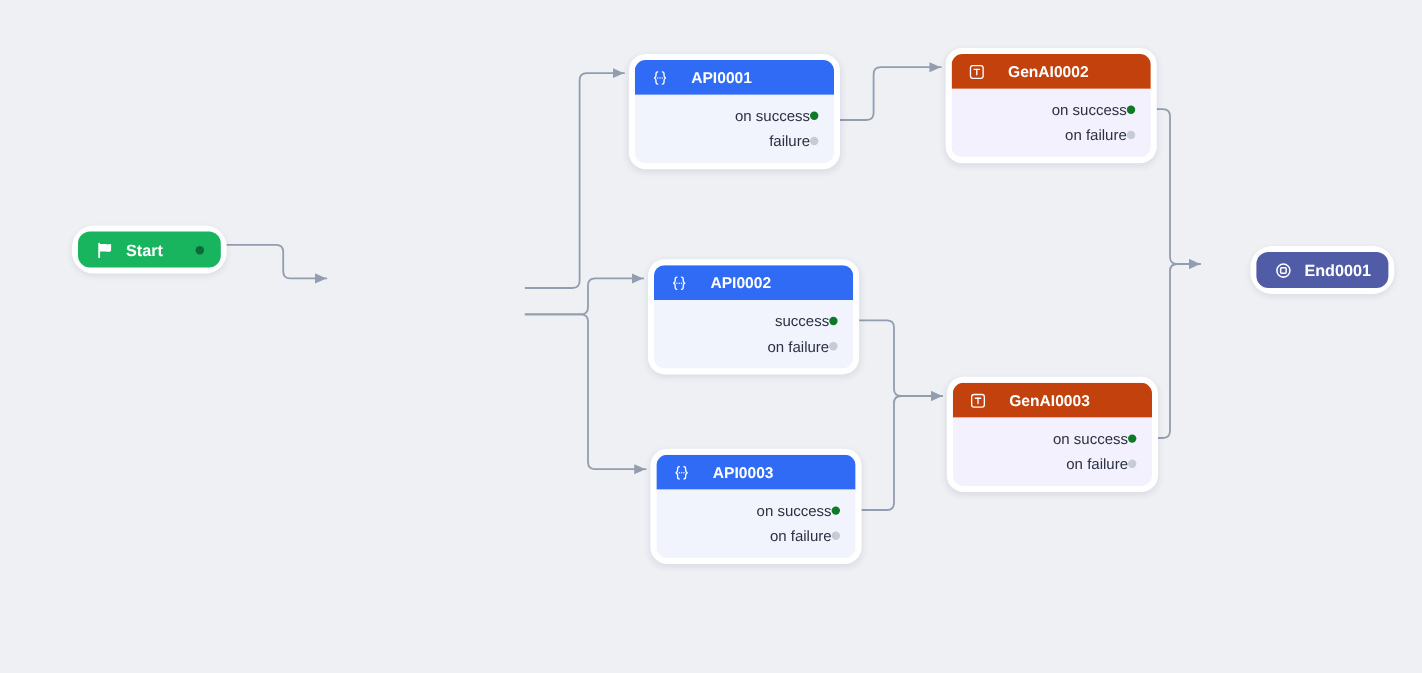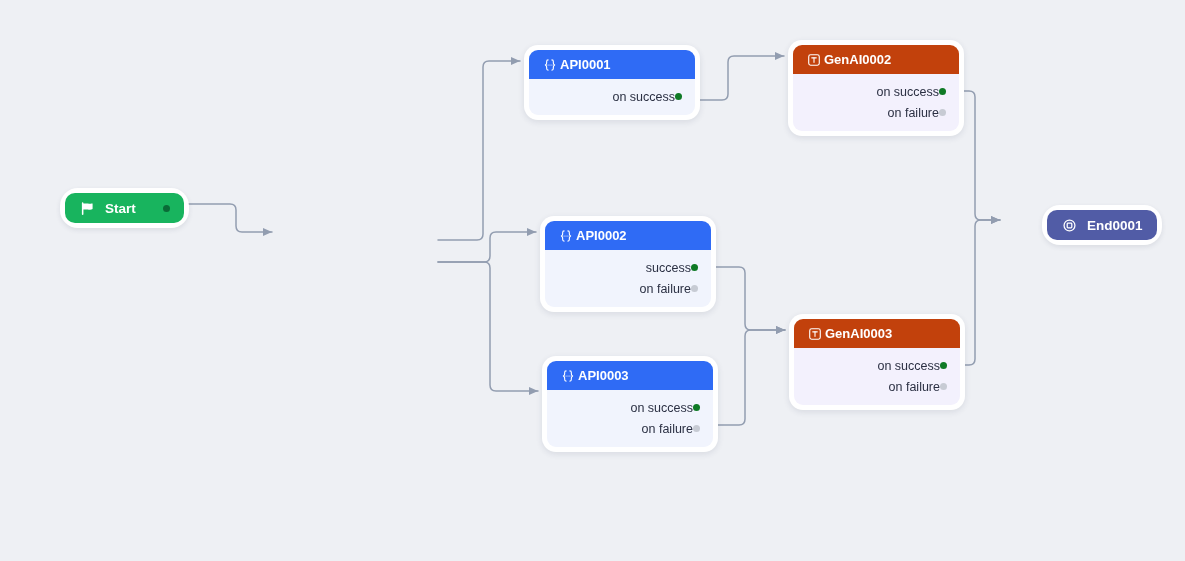--- a/index.html
+++ b/index.html
@@ -74,21 +74,21 @@
     box-shadow: 0 2px 6px rgba(40,50,80,0.11);
   }
   .card {
     border-radius: 9px;
     overflow: hidden;
     width: 100%;
   }
   .card-head {
     display: flex;
     align-items: center;
-    gap: 2px;
+    gap: 18px;
     height: 29px;
     padding: 0 12px;
     color: #ffffff;
     font-size: 13px;
     font-weight: bold;
     white-space: nowrap;
   }
   .card-body {
     padding: 7px 0 8px 0;
   }
@@ -176,20 +176,24 @@
             <circle cx="12.4" cy="10" r=".75" fill="#ffffff" stroke="none"></circle>
           </svg>
         </span>
         <span>API0001</span>
       </div>
       <div class="card-body">
         <div class="row">
           <span>on success</span>
           <span class="dot on"></span>
         </div>
+        <div class="row">
+          <span>failure</span>
+          <span class="dot off"></span>
+        </div>
       </div>
     </div>
   </div>
 
   <div class="card-wrap t-genai" style="left:788px; top:40px; width:166px;">
     <div class="card">
       <div class="card-head">
         <span class="ico">
           <svg viewBox="0 0 20 20" width="16" height="16" fill="none" stroke="#ffffff" stroke-width="1.4" stroke-linecap="round" stroke-linejoin="round">
             <rect x="3.4" y="3.4" width="13.2" height="13.2" rx="2.4"></rect>
@@ -257,21 +261,21 @@
           <span class="dot on"></span>
         </div>
         <div class="row">
           <span>on failure</span>
           <span class="dot off"></span>
         </div>
       </div>
     </div>
   </div>
 
-  <div class="card-wrap t-api" style="left:542px; top:356px; width:166px;">
+  <div class="card-wrap t-api" style="left:542px; top:374px; width:166px;">
     <div class="card">
       <div class="card-head">
         <span class="ico">
           <svg viewBox="0 0 20 20" width="16" height="16" fill="none" stroke="#ffffff" stroke-width="1.4" stroke-linecap="round" stroke-linejoin="round">
             <path d="M7.6 3.6C6 3.6 5.8 4.6 5.8 6v1.4c0 1.3-.6 2-1.6 2.6 1 .6 1.6 1.3 1.6 2.6V14c0 1.4.2 2.4 1.8 2.4"></path>
             <path d="M12.4 3.6c1.6 0 1.8 1 1.8 2.4v1.4c0 1.3.6 2 1.6 2.6-1 .6-1.6 1.3-1.6 2.6V14c0 1.4-.2 2.4-1.8 2.4"></path>
             <circle cx="7.6" cy="10" r=".75" fill="#ffffff" stroke="none"></circle>
             <circle cx="10" cy="10" r=".75" fill="#ffffff" stroke="none"></circle>
             <circle cx="12.4" cy="10" r=".75" fill="#ffffff" stroke="none"></circle>
           </svg>

